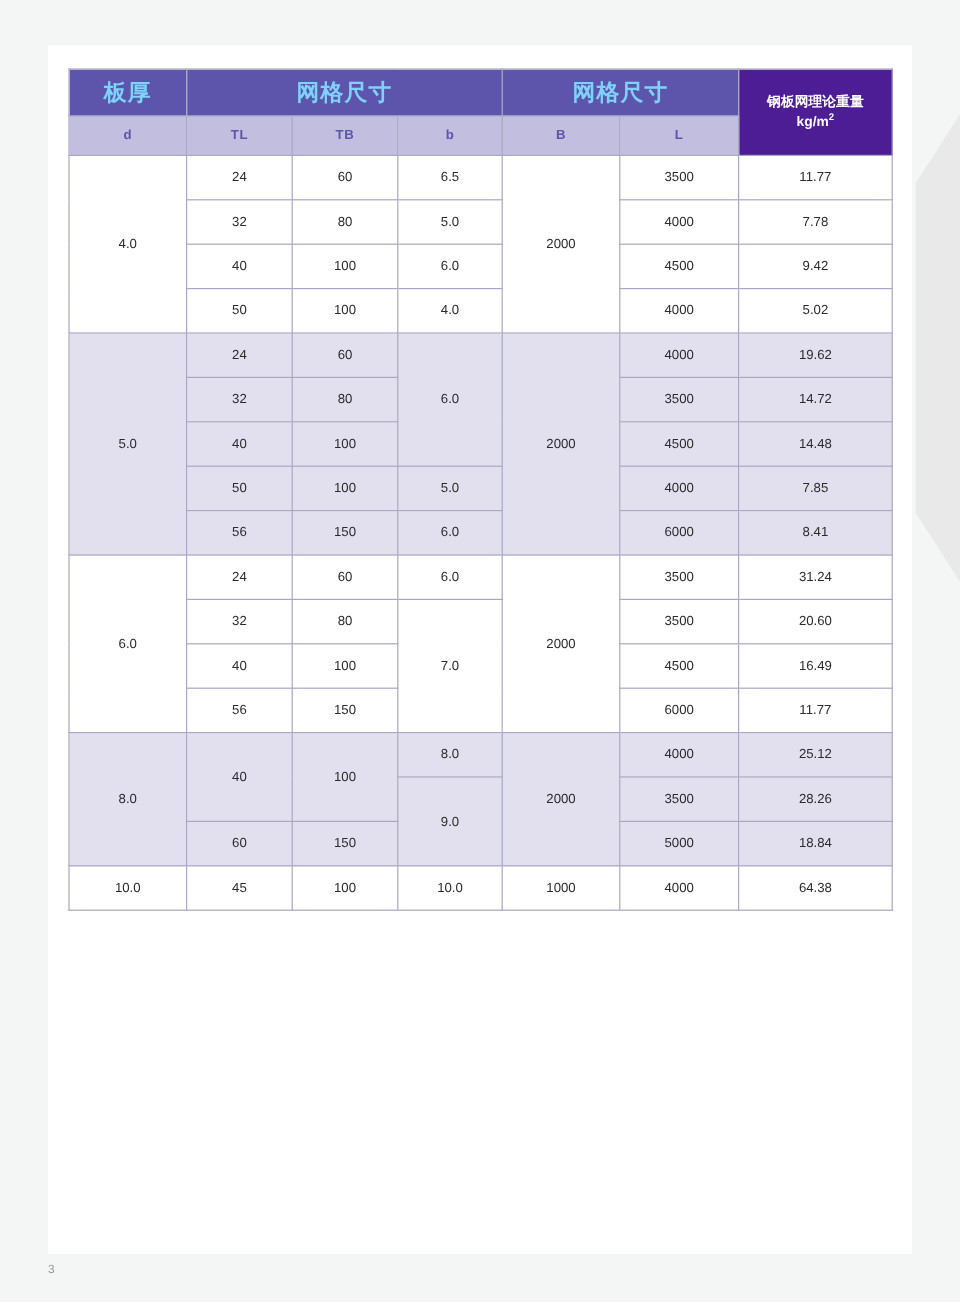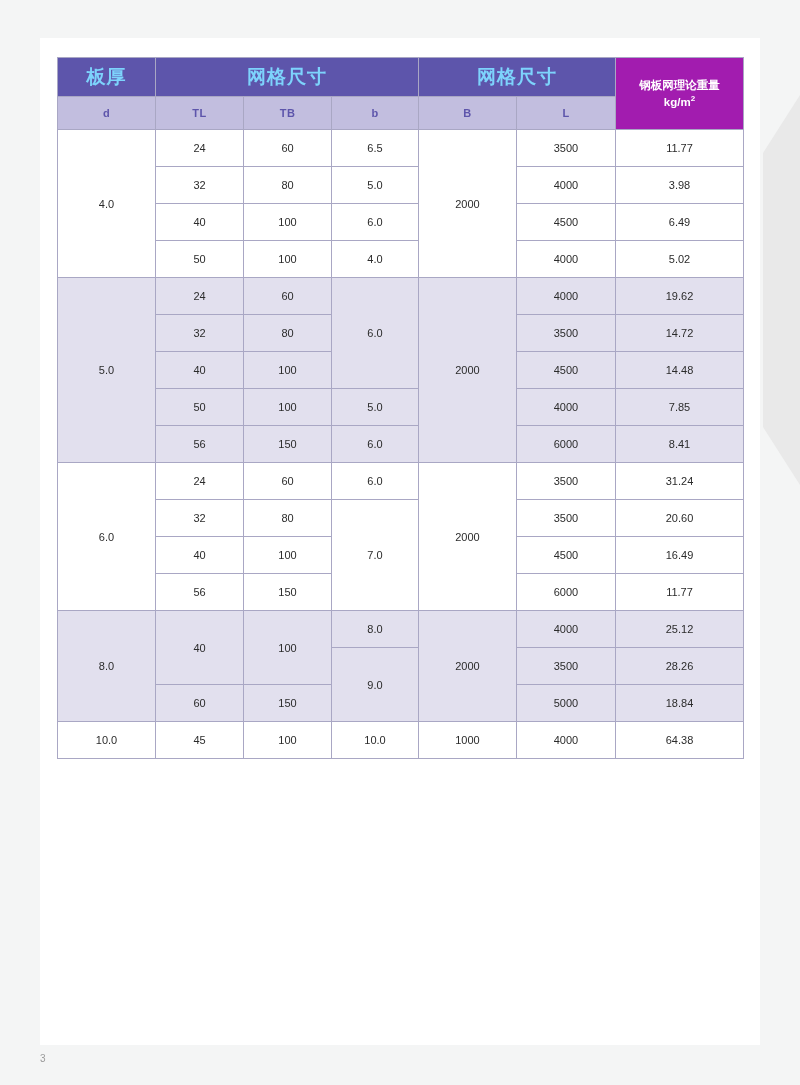--- a/index.html
+++ b/index.html
@@ -78,21 +78,21 @@
     background: #c2bedf;
     color: #5d55ab;
     font-size: 11px;
     font-weight: bold;
     height: 32px;
     border-color: #a9a7c4;
     letter-spacing: 0.5px;
   }
   
   .hdr-weight {
-    background: #a21caf;
+    background: #4c1d95;
     color: #ffffff;
     font-size: 11.5px;
     font-weight: bold;
     line-height: 1.45;
     border-color: #5d55ab;
   }
   .hdr-weight sup {
     font-size: 8px;
     vertical-align: super;
     line-height: 0;
@@ -159,28 +159,28 @@
           <td>6.5</td>
           <td rowspan="4">2000</td>
           <td>3500</td>
           <td>11.77</td>
         </tr>
         <tr class="data-row">
           <td>32</td>
           <td>80</td>
           <td>5.0</td>
           <td>4000</td>
-          <td>3.98</td>
+          <td>7.78</td>
         </tr>
         <tr class="data-row">
           <td>40</td>
           <td>100</td>
           <td>6.0</td>
           <td>4500</td>
-          <td>6.49</td>
+          <td>9.42</td>
         </tr>
         <tr class="data-row">
           <td>50</td>
           <td>100</td>
           <td>4.0</td>
           <td>4000</td>
           <td>5.02</td>
         </tr>
         <tr class="data-row shaded">
           <td rowspan="5" class="shaded">5.0</td>

